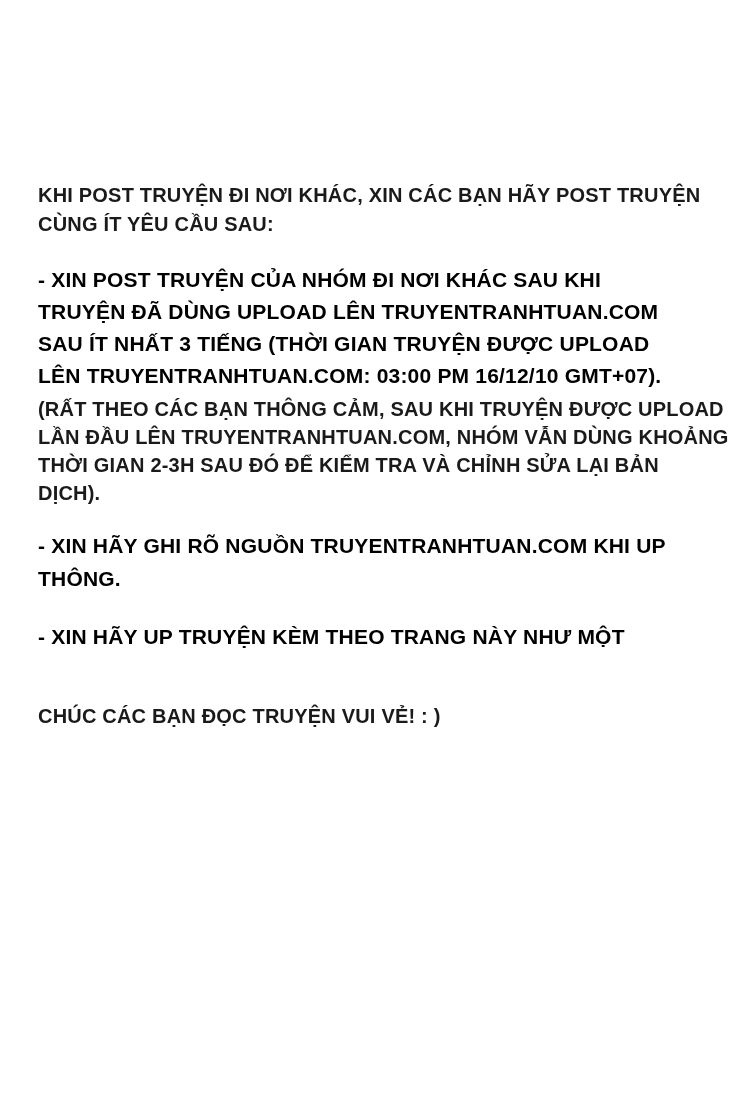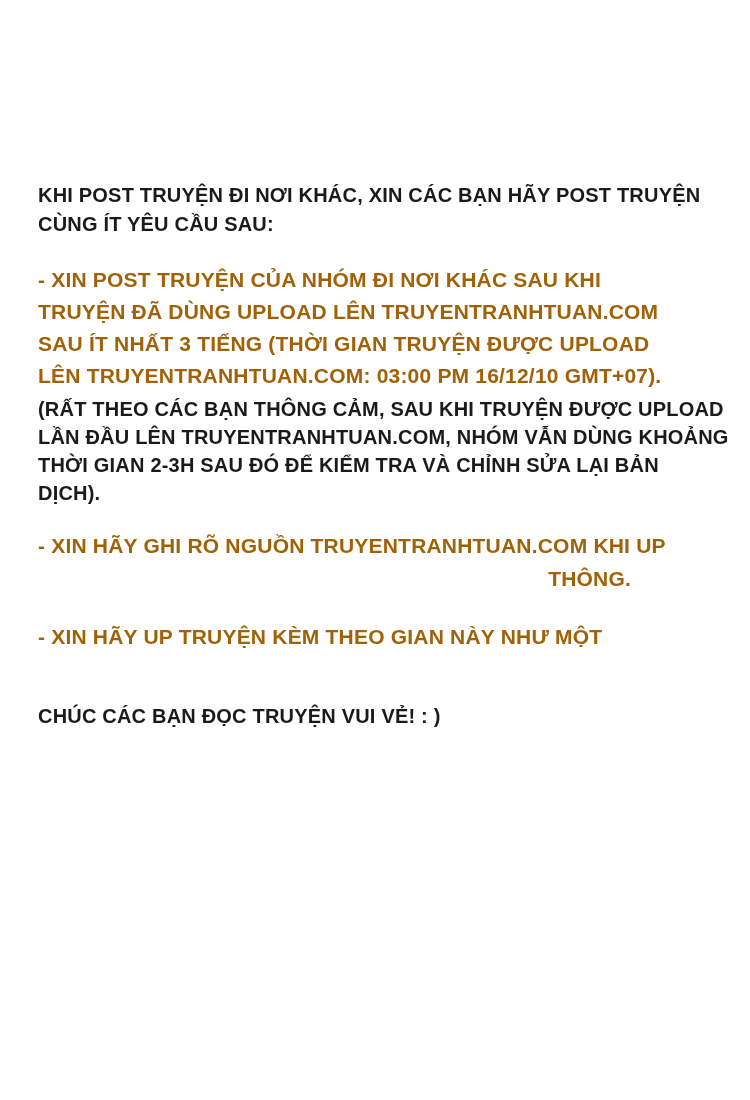--- a/index.html
+++ b/index.html
@@ -26,42 +26,41 @@
     white-space: nowrap;
     letter-spacing: 0.2px;
   }
   .para .line {
     display: block;
   }
   .black {
     color: #1a1a1a;
   }
   .red {
-    color: #a16207;
+    color: #000000;
   }
   .intro {
     font-size: 20px;
     line-height: 29px;
     margin-bottom: 25px;
   }
   .rule-main {
     font-size: 21px;
     line-height: 32px;
     margin-bottom: 3px;
   }
   .rule-note {
     font-size: 20px;
     line-height: 28px;
     margin-bottom: 22px;
   }
   .rule-source {
     font-size: 21px;
     line-height: 33px;
     margin-bottom: 26px;
-    text-align: right;
   }
   .rule-credit {
     font-size: 21px;
     line-height: 31px;
     margin-bottom: 50px;
   }
   .closing {
     font-size: 20px;
     line-height: 29px;
   }
@@ -89,20 +88,20 @@
     <span class="line">THỜI GIAN 2-3H SAU ĐÓ ĐỂ KIỂM TRA VÀ CHỈNH SỬA LẠI BẢN</span>
     <span class="line">DỊCH).</span>
   </p>
 
   <p class="para rule-source red">
     <span class="line">- XIN HÃY GHI RÕ NGUỒN TRUYENTRANHTUAN.COM KHI UP</span>
     <span class="line">THÔNG.</span>
   </p>
 
   <p class="para rule-credit red">
-    <span class="line">- XIN HÃY UP TRUYỆN KÈM THEO GIAN NÀY NHƯ MỘT</span>
+    <span class="line">- XIN HÃY UP TRUYỆN KÈM THEO TRANG NÀY NHƯ MỘT</span>
   </p>
 
   <p class="para closing black">
     <span class="line">CHÚC CÁC BẠN ĐỌC TRUYỆN VUI VẺ! : )</span>
   </p>
 
 </div>
 
 </body></html>

